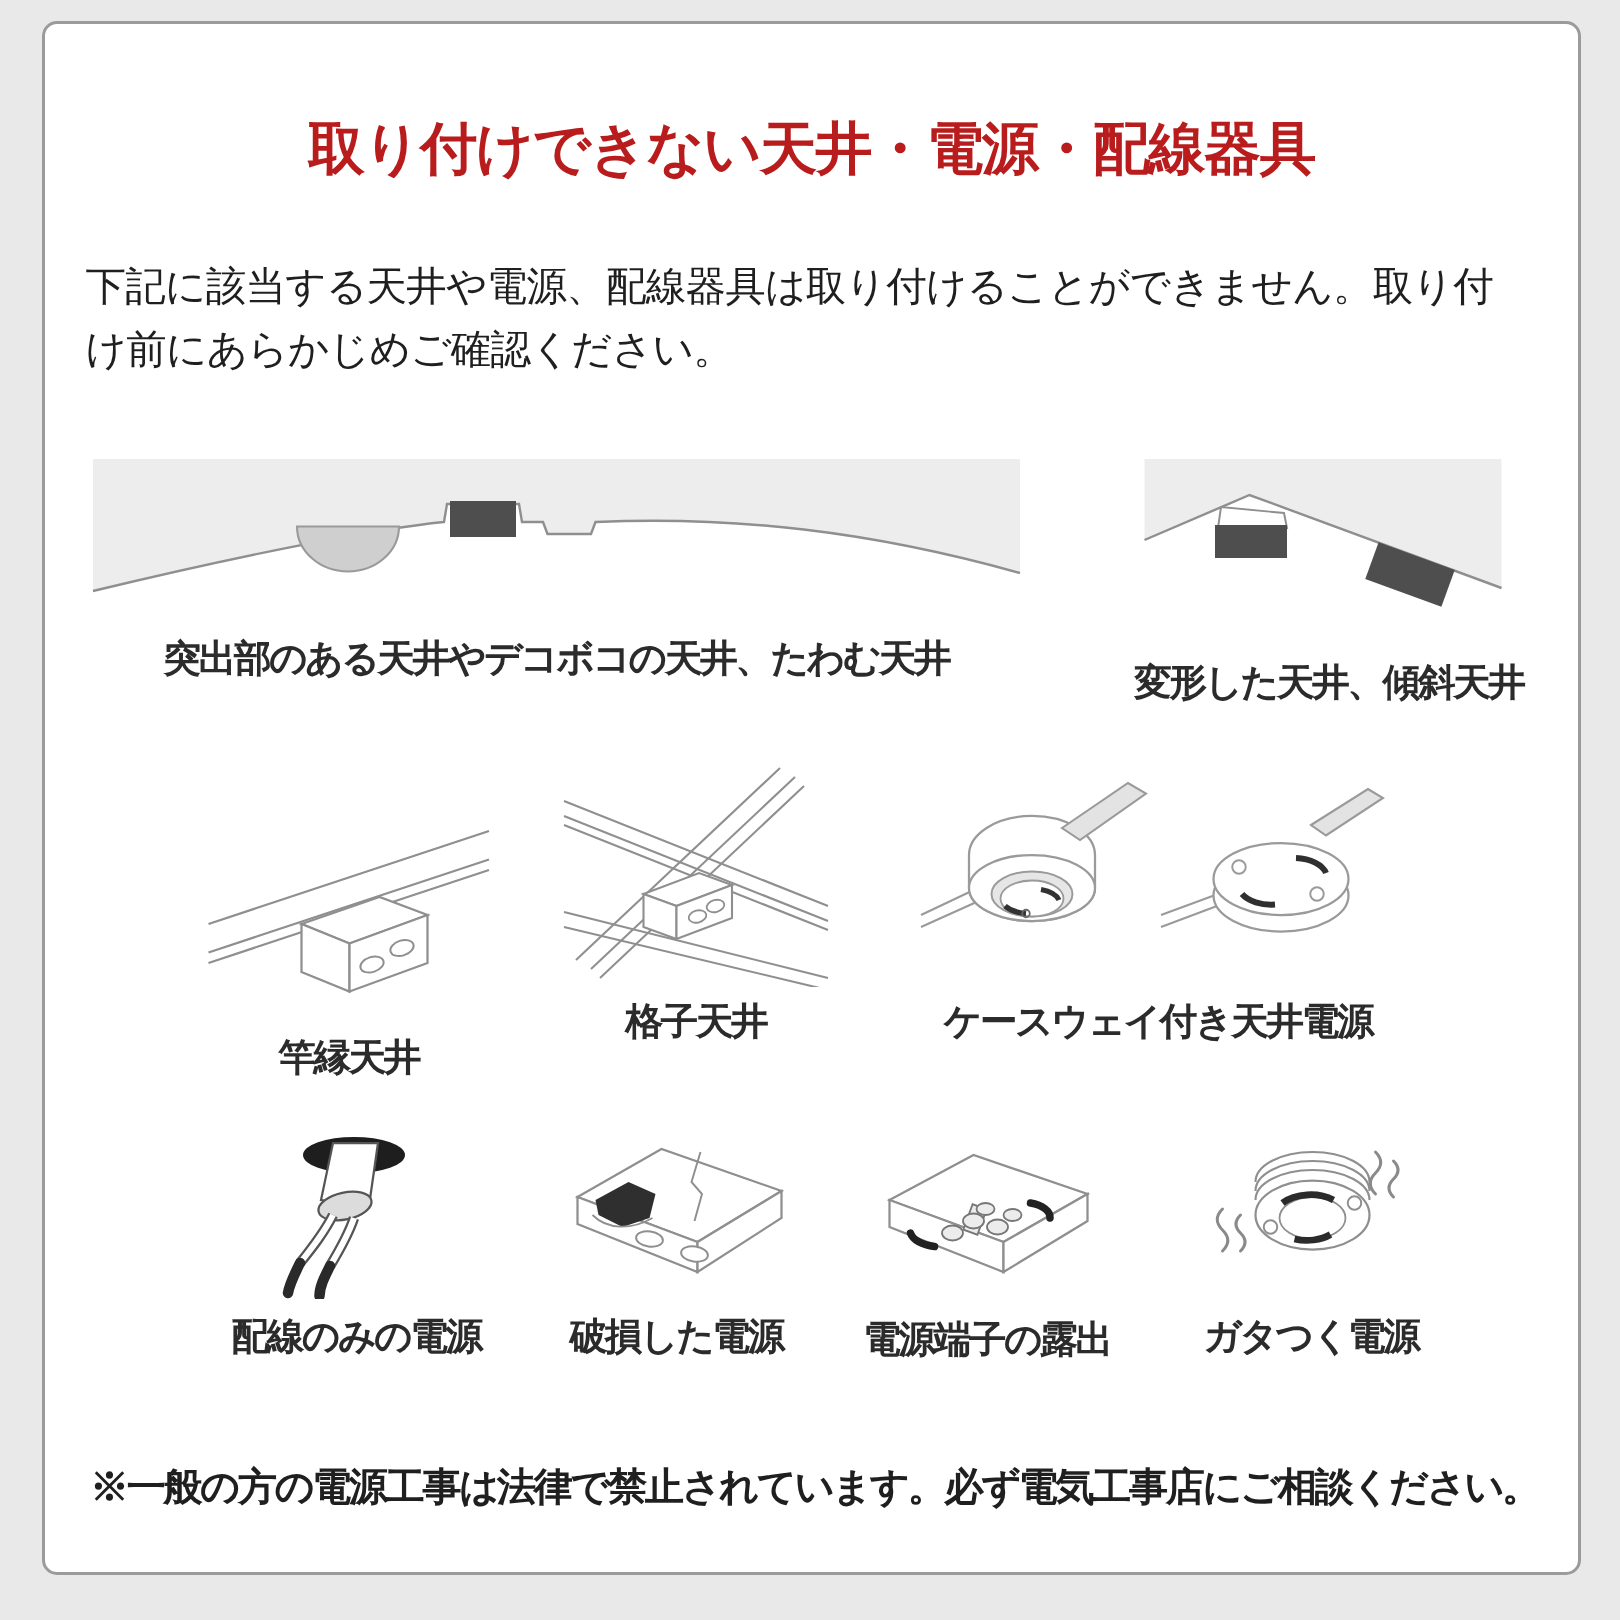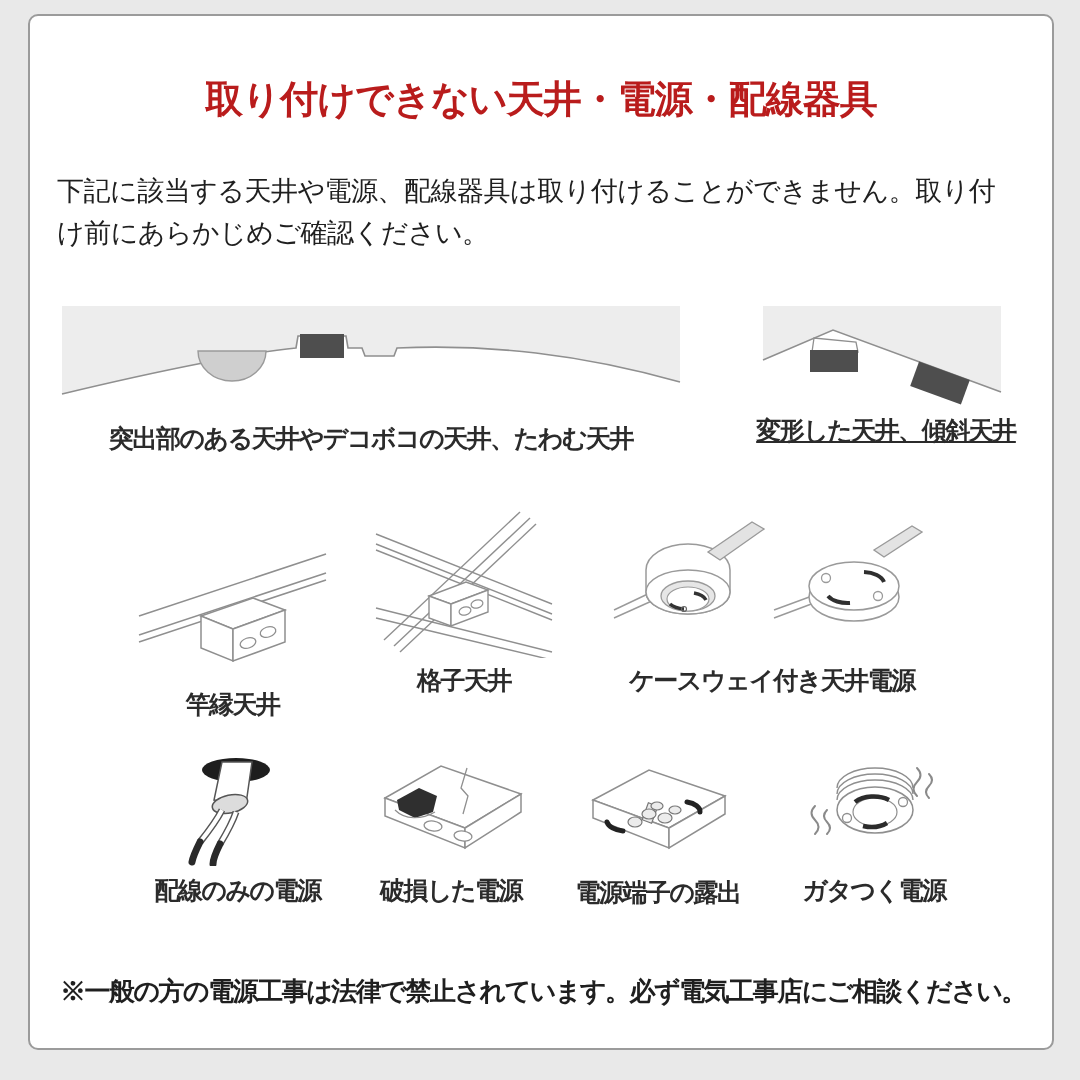--- a/index.html
+++ b/index.html
@@ -31,21 +31,21 @@
   }
   .fig{
     position:absolute;
     display:flex;flex-direction:column;align-items:center;
   }
   .fig svg{display:block;}
   .cap{
     font-size:25px;font-weight:700;letter-spacing:-1.5px;
     color:#2b2b2b;white-space:nowrap;text-align:center;
   }
-  .gap14{margin-top:14px;} .gap16{margin-top:8px;text-decoration:underline;}
+  .gap14{margin-top:14px;} .gap16{margin-top:32px;}
   .gap6{margin-top:6px;}   .gap8{margin-top:8px;font-family:Liberation Mono, monospace;}
   .footer{
     position:absolute;left:30px;top:958px;width:980px;
     font-size:26px;font-weight:700;letter-spacing:-1.5px;
     color:#1f1f1f;white-space:nowrap;margin:0;
   }
 </style>
 </head>
 <body>
 

